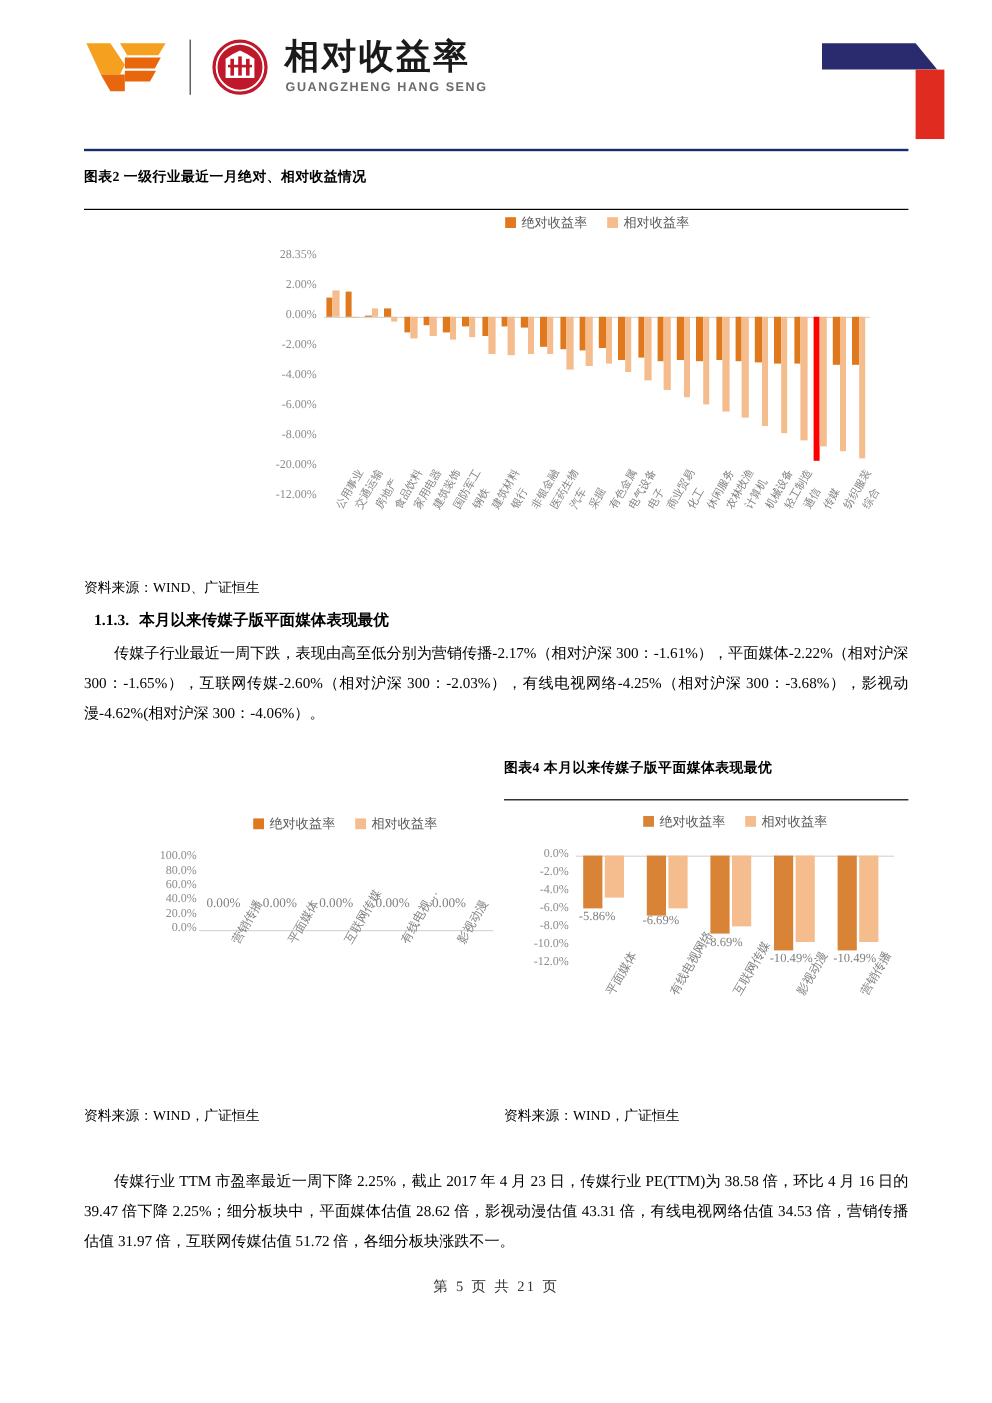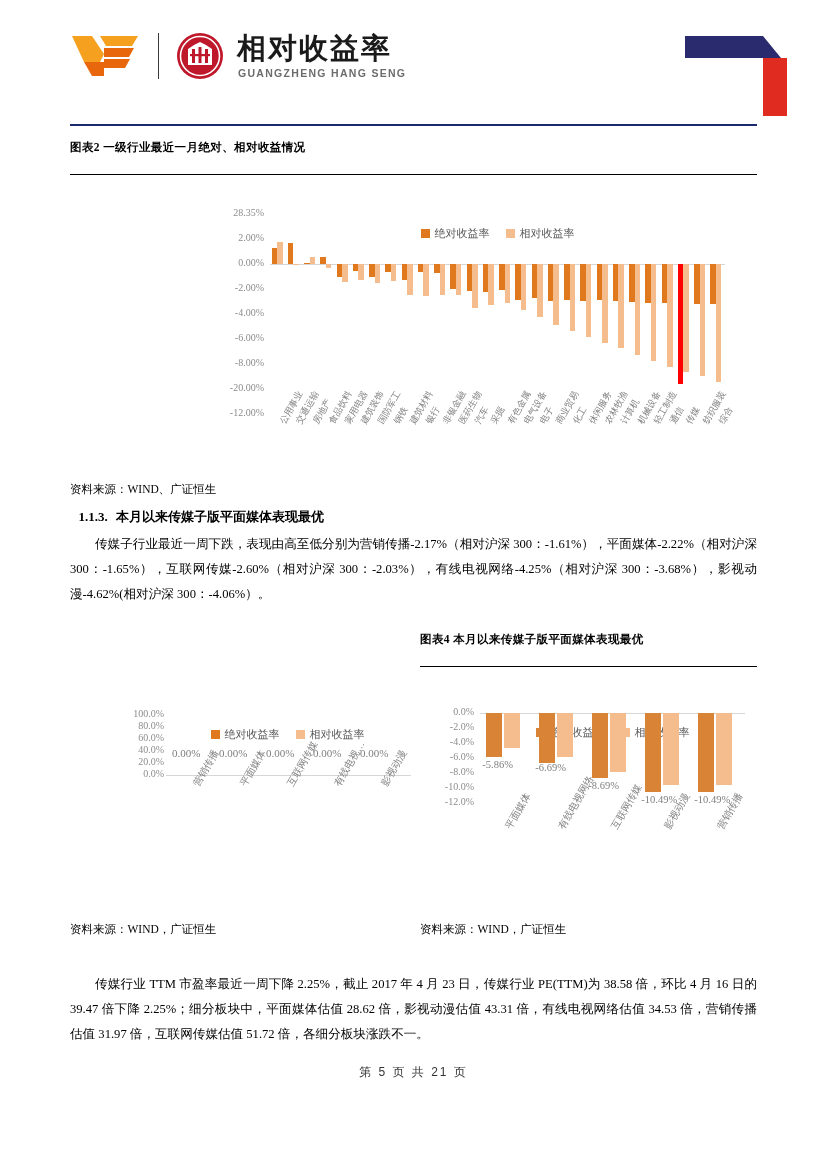--- a/index.html
+++ b/index.html
@@ -29,21 +29,21 @@
   
   .fig-title {
     font-family: "Liberation Serif", serif;
     font-size: 11.5px; font-weight: bold; color: #000;
     letter-spacing: .4px;
     padding-bottom: 19px;
     border-bottom: 1.6px solid #000;
   }
 
   
-  .legend { display: flex; justify-content: center; align-items: center; gap: 16px; margin-top: 48px; }
+  .legend { display: flex; justify-content: center; align-items: center; gap: 16px; }
   .legend-item { display: flex; align-items: center; gap: 5px; }
   .legend-swatch { width: 9px; height: 9px; display: inline-block; }
   .legend-label { font-family: "Liberation Serif", serif; font-size: 11px; color: #595959; }
 
   .ytick { font-family: "Liberation Serif", serif; font-size: 10px; color: #8c8c8c;
            text-align: right; position: absolute; white-space: nowrap; }
   .axisline { position: absolute; height: 1px; background: #d6d6d6; }
 
   .xlab {
     position: absolute;
@@ -72,21 +72,21 @@
   
   #chart4 { position: absolute; left: 420px; top: 655px; width: 343px; height: 230px; }
   #chart4 .plot { position: absolute; left: 60px; top: 58px; width: 265px; height: 90px; }
 
   .dlabel { position: absolute; font-family: "Liberation Serif", serif; font-size: 10.5px;
             color: #7f7f7f; white-space: nowrap; }
   .zlabel { position: absolute; font-family: "Liberation Serif", serif; font-size: 11px;
             color: #7f7f7f; white-space: nowrap; }
 
   .footer { position: absolute; left: 0; top: 1064px; width: 827px; text-align: center;
-            font-family: Liberation Sans, sans-serif; font-size: 12px; color: #333;
+            font-family: Liberation Serif, serif; font-size: 12px; color: #333;
             letter-spacing: 2px; }
 </style>
 </head>
 <body>
 
 <div class="page">
 
   <div class="header">
     <div class="logo-wrap">
       <svg class="ye-mark" viewBox="0 0 72 48">

